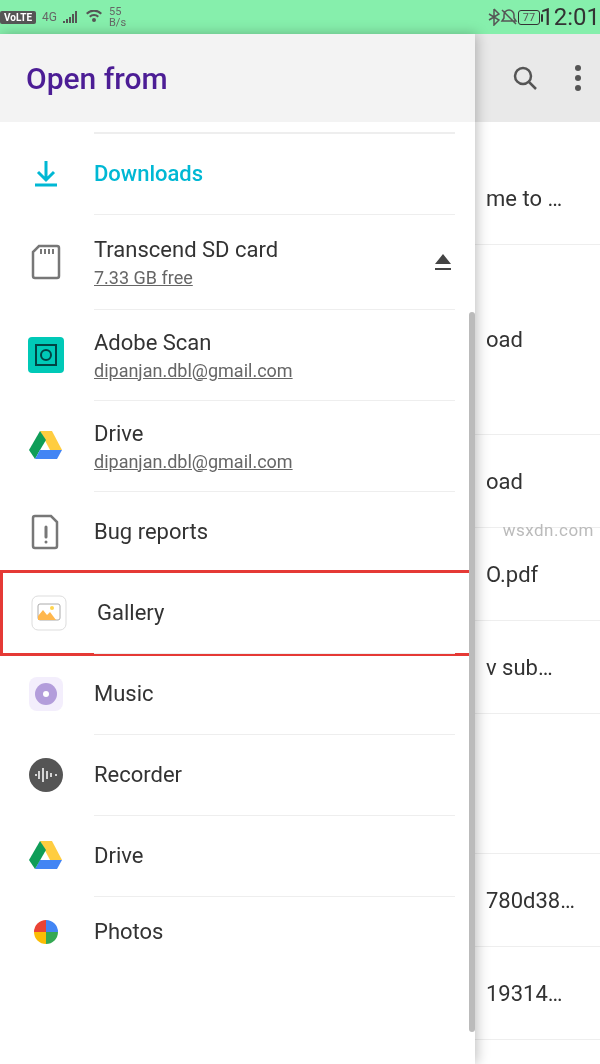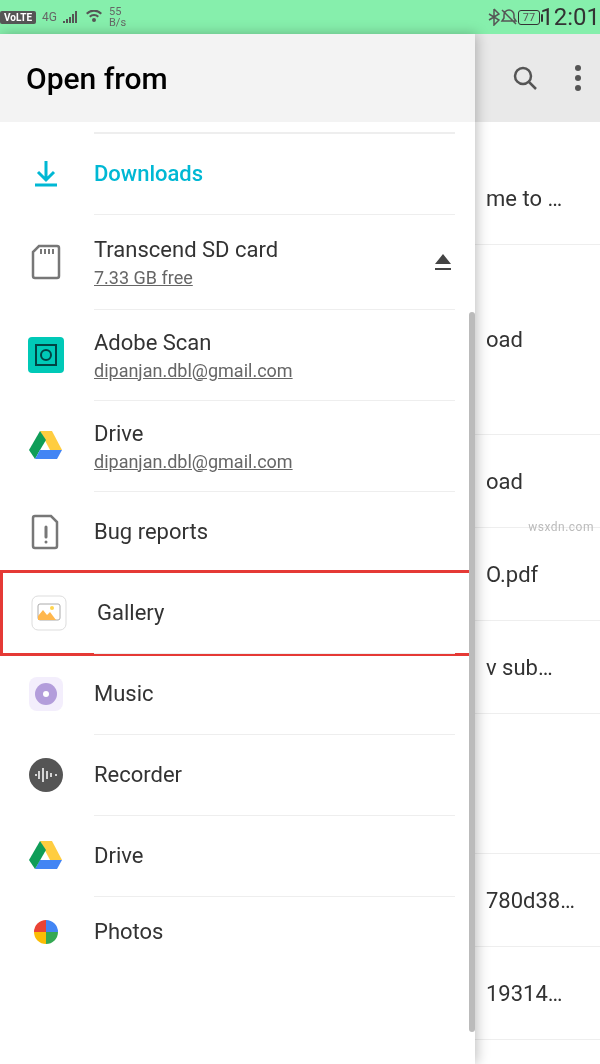--- a/index.html
+++ b/index.html
@@ -14,37 +14,37 @@
   .time { font-size: 24px; color: #333; }
 
   
   .backdrop { position: absolute; top: 34px; left: 0; right: 0; bottom: 0; background: #fff; }
   .backdrop-header { height: 88px; background: #e9e9e9; display: flex; align-items: center; justify-content: flex-end; padding: 0 18px; gap: 34px; }
   .backdrop-list { padding-top: 30px; }
   .backdrop-item { height: 93px; display: flex; align-items: center; padding-left: 486px; font-size: 22px; color: #333; border-bottom: 1px solid #eee; white-space: nowrap; overflow: hidden; }
 
   
   .drawer { position: absolute; top: 34px; left: 0; width: 475px; bottom: 0; background: #fff; box-shadow: 2px 0 12px rgba(0,0,0,0.25); display: flex; flex-direction: column; }
-  .drawer-header { height: 88px; background: #f3f3f3; display: flex; align-items: center; padding: 0 26px; font-size: 30px; font-weight: 500; color: #000000; }
+  .drawer-header { height: 88px; background: #f3f3f3; display: flex; align-items: center; padding: 0 26px; font-size: 30px; font-weight: 500; color: #4c1d95; }
   .drawer-body { flex: 1; overflow: hidden; position: relative; }
   .scroll-area { position: absolute; top: 0; left: 0; right: 0; bottom: 0; overflow: hidden; }
   .scrollbar-track { position: absolute; right: 0; top: 190px; width: 6px; height: 720px; background: #bbb; border-radius: 3px; }
 
   .item { display: flex; align-items: center; min-height: 80px; padding: 10px 20px 10px 26px; position: relative; }
   .item .icon-wrap { width: 40px; height: 40px; margin-right: 28px; display: flex; align-items: center; justify-content: center; flex-shrink: 0; }
   .item .text-wrap { flex: 1; }
   .item .title { font-size: 22px; color: #333; line-height: 1.3; }
   .item .subtitle { font-size: 18px; color: #666; margin-top: 2px; text-decoration: underline; }
   .item.active .title { color: #00b8d4; font-weight: 500; }
   .divider { height: 1px; background: #eee; margin-left: 94px; margin-right: 20px; }
   .eject { margin-left: auto; }
 
   .highlight-box { border: 3px solid #e53935; margin: -3px 0; }
 
-  .watermark { position: absolute; right: 6px; top: 520px; font-size: 12px; color: #bbb; writing-mode: horizontal-tb; transform: none; letter-spacing: 0.5px; z-index: 10; }
+  .watermark { position: absolute; right: 6px; top: 520px; font-size: 17px; color: #bbb; writing-mode: horizontal-tb; transform: none; letter-spacing: 0.5px; z-index: 10; }
 
   svg { display: block; }
 </style>
 </head>
 <body>
 
 <div class="status-bar">
   <div class="status-left">
     <span class="volte-badge">VoLTE</span>
     <span style="font-size:12px;color:#666;">4G</span>

